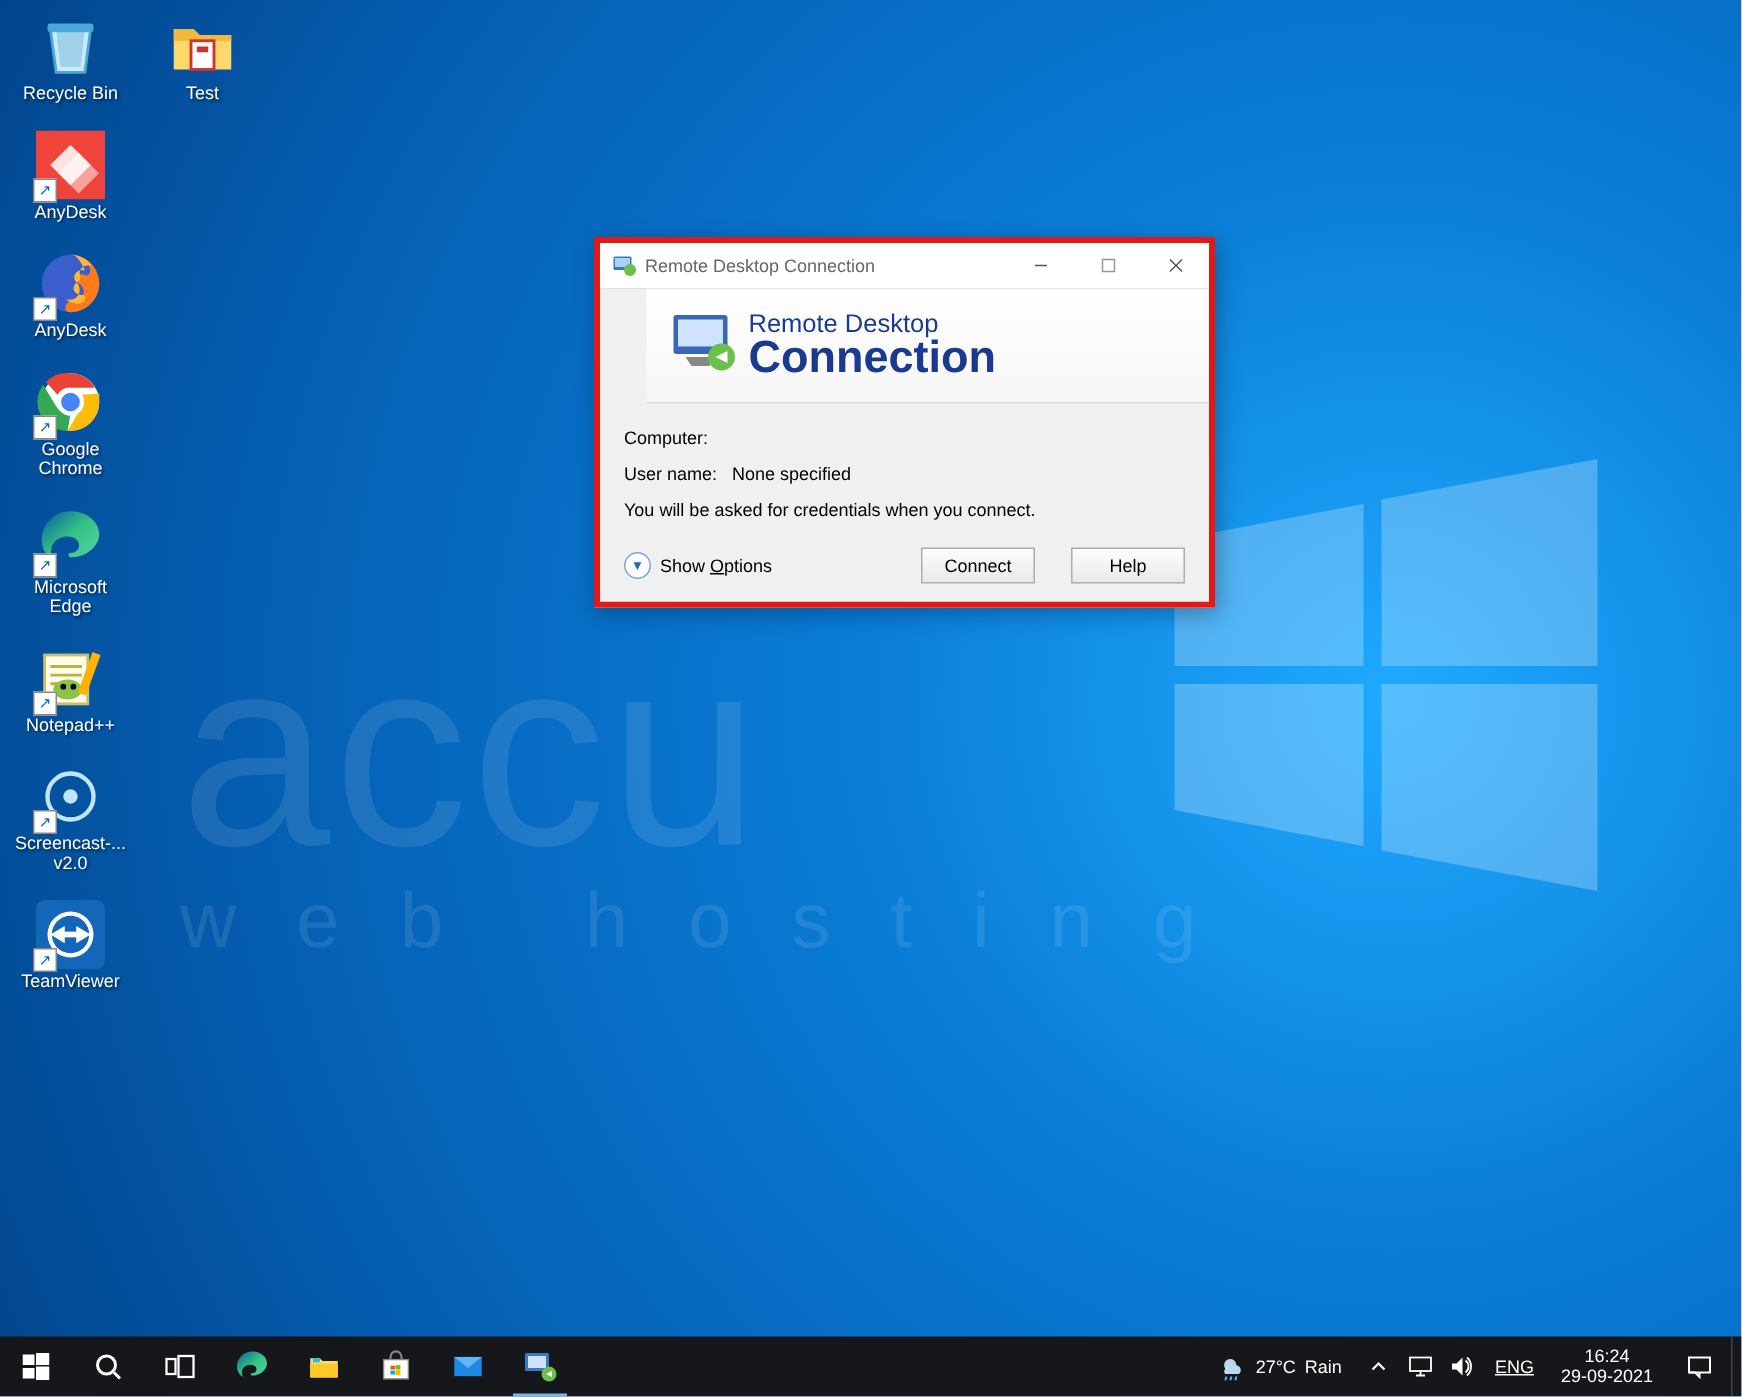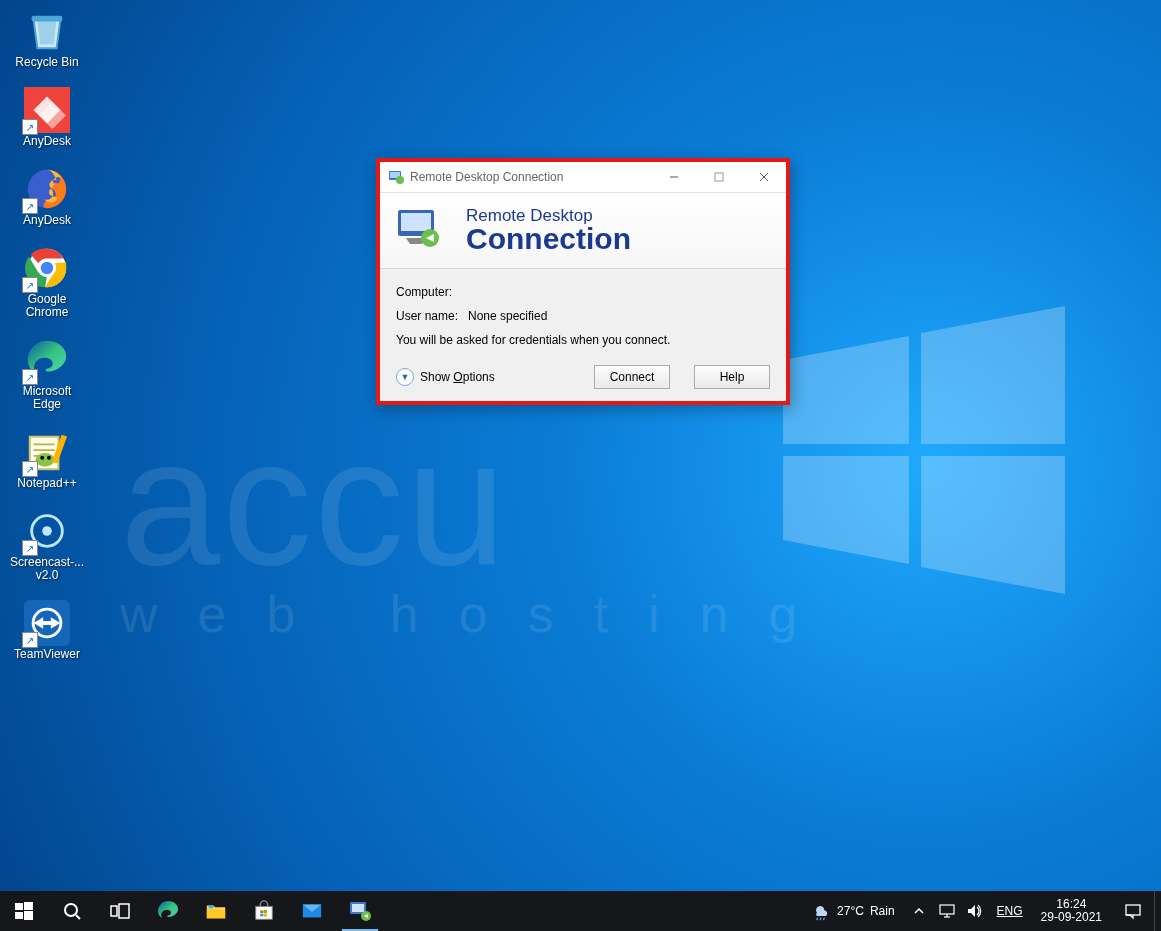--- a/index.html
+++ b/index.html
@@ -13,26 +13,26 @@
   .winlogo svg{width:100%;height:100%;}
   
   .desk-icons{position:absolute;left:8px;top:8px;display:flex;flex-direction:column;gap:18px;}
   .desk-icon{width:78px;display:flex;flex-direction:column;align-items:center;gap:2px;cursor:pointer;}
   .desk-icon .img{width:46px;height:46px;display:flex;align-items:center;justify-content:center;}
   .desk-icon .lbl{color:#fff;text-align:center;text-shadow:1px 1px 2px rgba(0,0,0,.6);font-size:12px;line-height:13px;}
   .shortcut{position:absolute;left:-2px;bottom:-2px;width:14px;height:14px;background:#fff;border:1px solid #888;display:flex;align-items:center;justify-content:center;font-size:10px;color:#06c;}
   
   .desk-icon.test{position:absolute;left:96px;top:8px;}
   
-  .rdc-frame{position:absolute;left:376px;top:158px;width:406px;border:4px solid #e51818;background:#f0f0f0;box-shadow:2px 4px 14px rgba(0,0,0,.3);}
+  .rdc-frame{position:absolute;left:396px;top:158px;width:406px;border:4px solid #e51818;background:#f0f0f0;box-shadow:2px 4px 14px rgba(0,0,0,.3);}
   .rdc-titlebar{height:30px;background:#fff;display:flex;align-items:center;padding-left:8px;color:#666;border-bottom:1px solid #e3e3e3;}
   .rdc-titlebar .appicon{width:16px;height:16px;margin-right:6px;}
   .rdc-titlebar .ttl{flex:1;font-size:12px;}
   .rdc-titlebar .wbtn{width:45px;height:30px;display:flex;align-items:center;justify-content:center;color:#555;}
-  .rdc-banner{background:linear-gradient(#fff,#f6f6f6);padding:14px 16px;display:flex;align-items:center;gap:22px;border-bottom:1px solid #d8d8d8;}
+  .rdc-banner{background:linear-gradient(#fff,#f6f6f6);padding:14px 16px;display:flex;align-items:center;gap:4px;border-bottom:1px solid #d8d8d8;margin-left:31px;}
   .rdc-banner .txt{line-height:1;}
   .rdc-banner .l1{color:#1a3a8f;font-size:17px;}
   .rdc-banner .l2{color:#1a3a8f;font-size:30px;font-weight:700;}
   .rdc-body{padding:16px 16px 12px 16px;background:#f0f0f0;}
   .frow{display:flex;align-items:center;margin-bottom:10px;}
   .frow .flabel{width:72px;}
   .frow .fval{flex:1;}
   .combo{display:flex;align-items:center;border:1px solid #7a7a7a;background:#fff;height:22px;width:230px;}
   .combo input{border:0;outline:0;flex:1;padding:0 6px;font:inherit;background:transparent;}
   .combo .dd{width:18px;text-align:center;color:#555;font-size:9px;border-left:1px solid #ccc;}
@@ -181,20 +181,31 @@
             <polygon points="10,24 20,18 20,30" fill="#fff"></polygon>
             <polygon points="38,24 28,18 28,30" fill="#fff"></polygon>
             <rect x="18" y="22" width="12" height="4" fill="#fff"></rect>
           </svg>
         <span class="shortcut">↗</span>
       </div>
       <div class="lbl">TeamViewer</div>
     </div>
   </div>
 
+  <div class="desk-icon test">
+    <div class="img">
+      <svg viewBox="0 0 48 48" width="46" height="46">
+          <path d="M4 12h14l4 4h22v24H4z" fill="#ffd86b"></path>
+          <path d="M4 12h14l4 4h22v4H4z" fill="#f3b73e"></path>
+          <rect x="16" y="20" width="16" height="20" fill="#fff" stroke="#c33" stroke-width="2"></rect>
+          <rect x="20" y="24" width="8" height="4" fill="#c33"></rect>
+        </svg>
+    </div>
+    <div class="lbl">Test</div>
+  </div>
 
   <div class="rdc-frame">
     <div class="rdc-titlebar">
       <span class="appicon">
         <svg viewBox="0 0 16 16" width="16" height="16">
             <rect x="1" y="2" width="12" height="9" rx="1" fill="#3b78c4"></rect>
             <rect x="2" y="3" width="10" height="6" fill="#aad1f2"></rect>
             <circle cx="12" cy="11" r="4" fill="#6bbf4b"></circle>
           </svg>
       </span>

